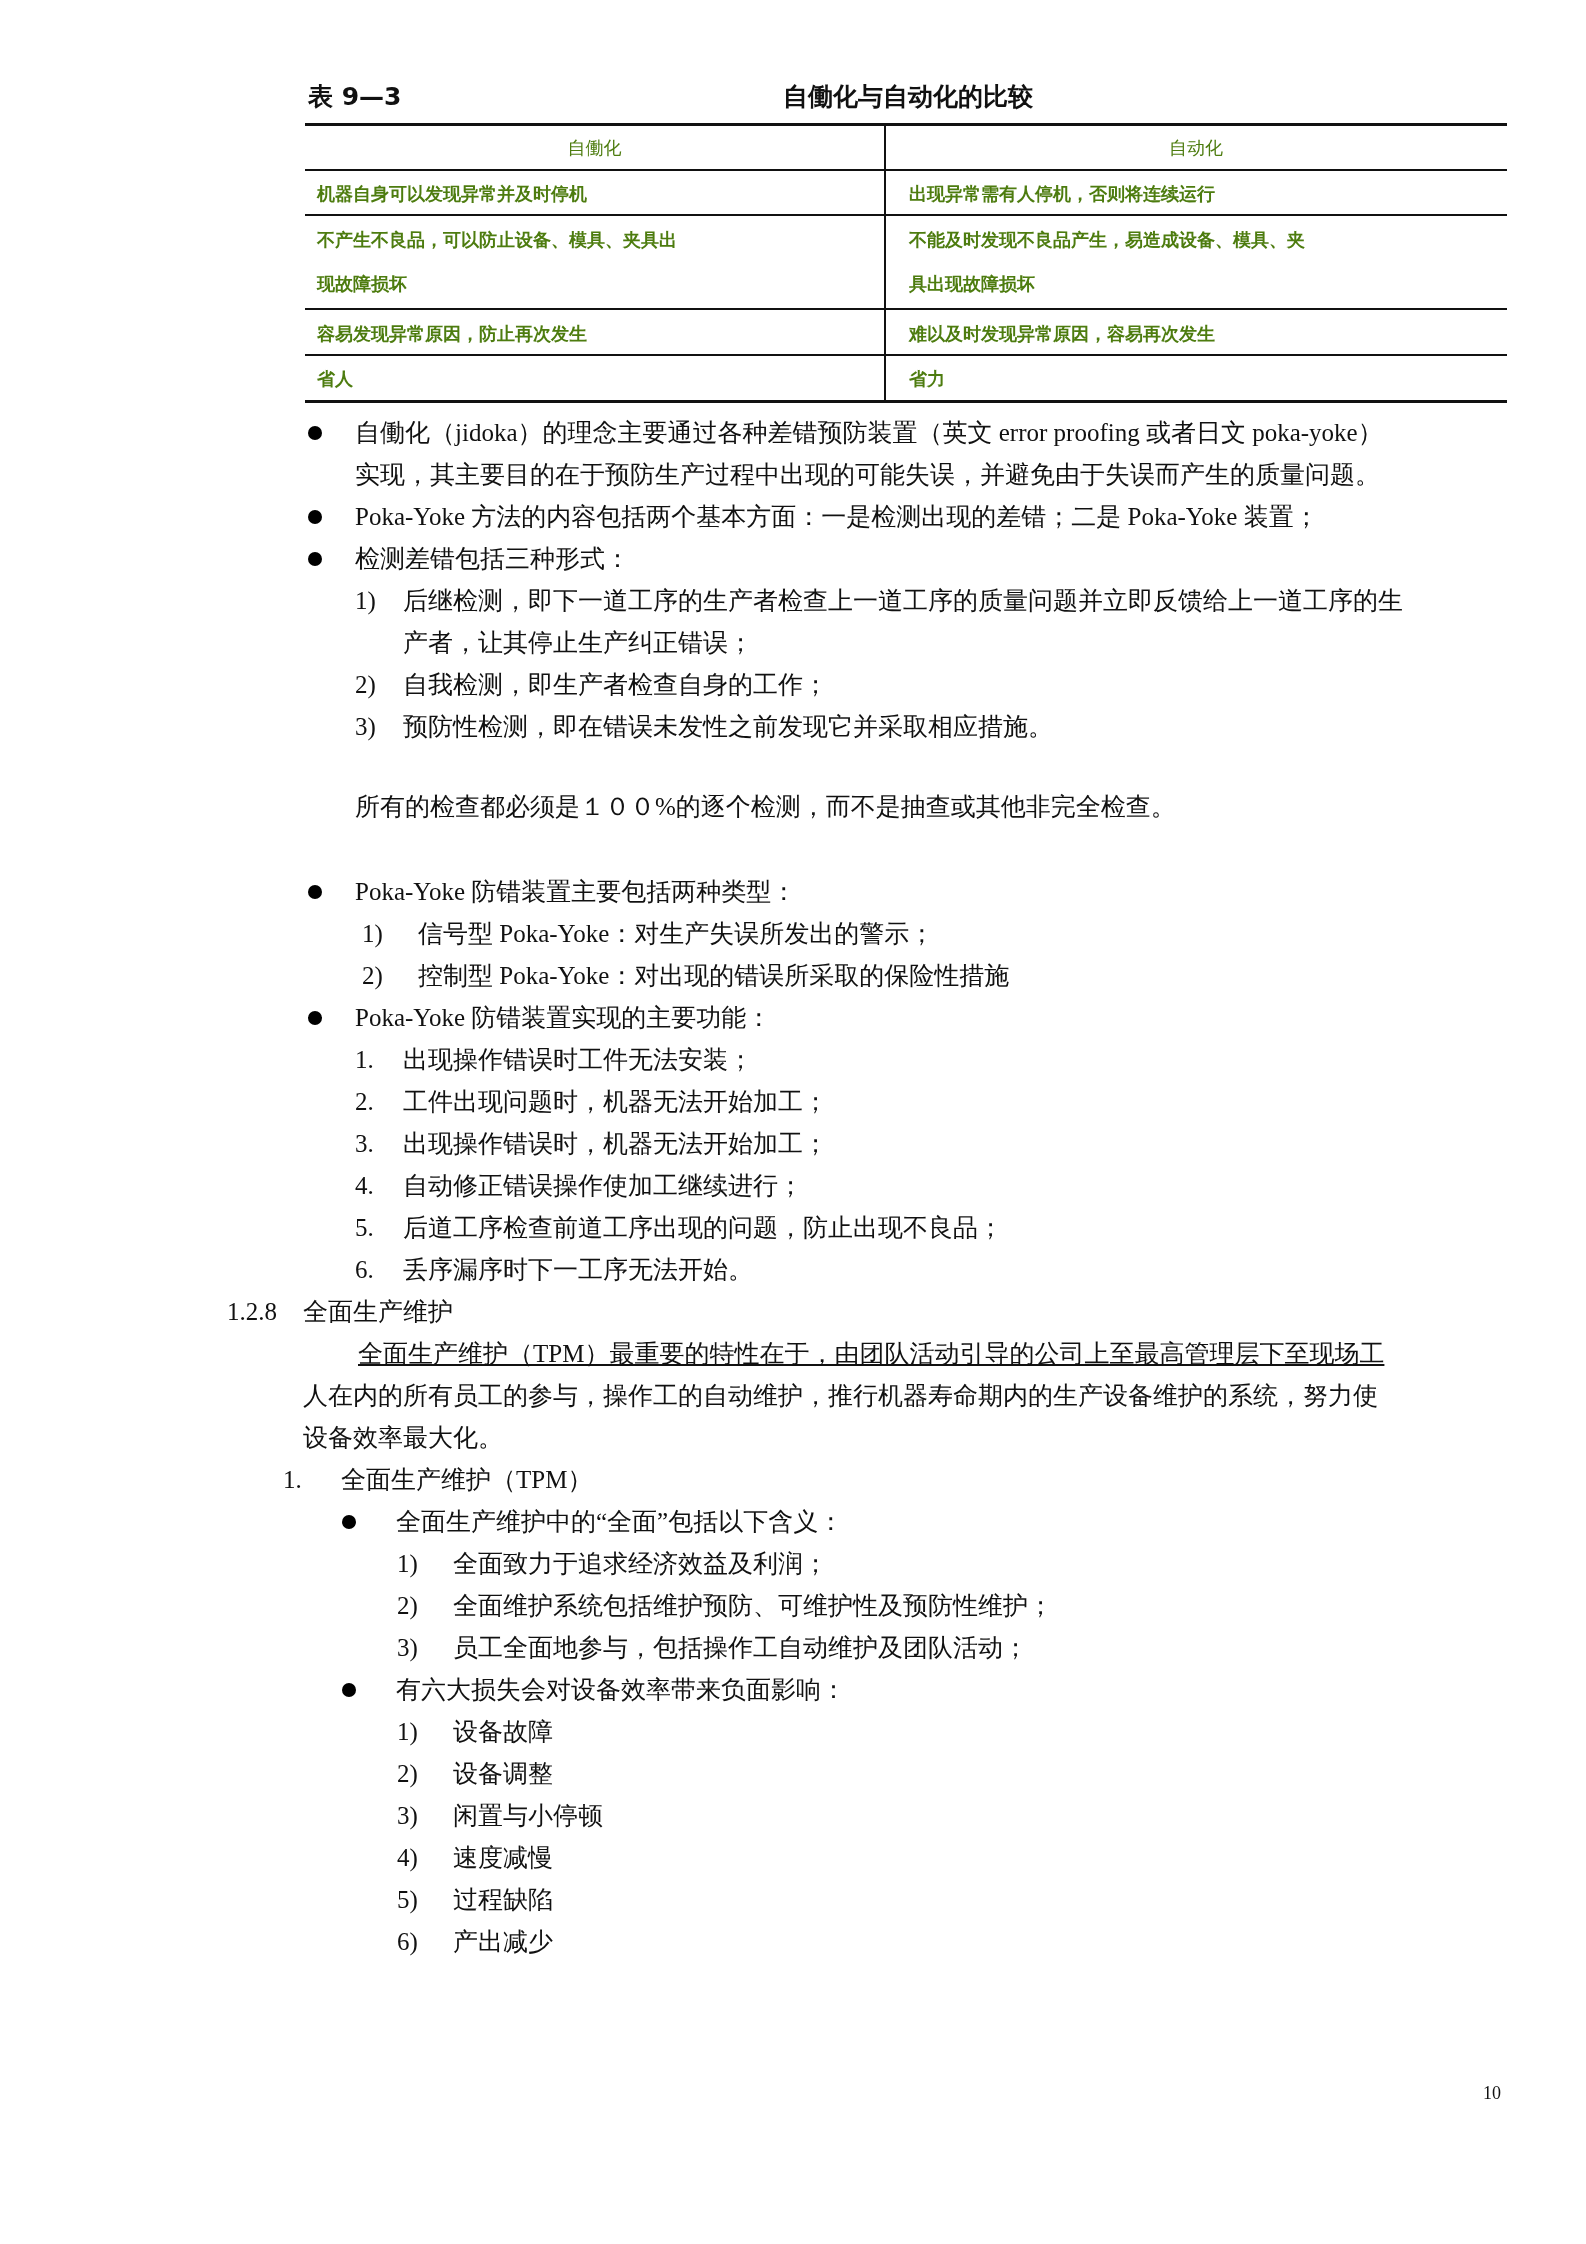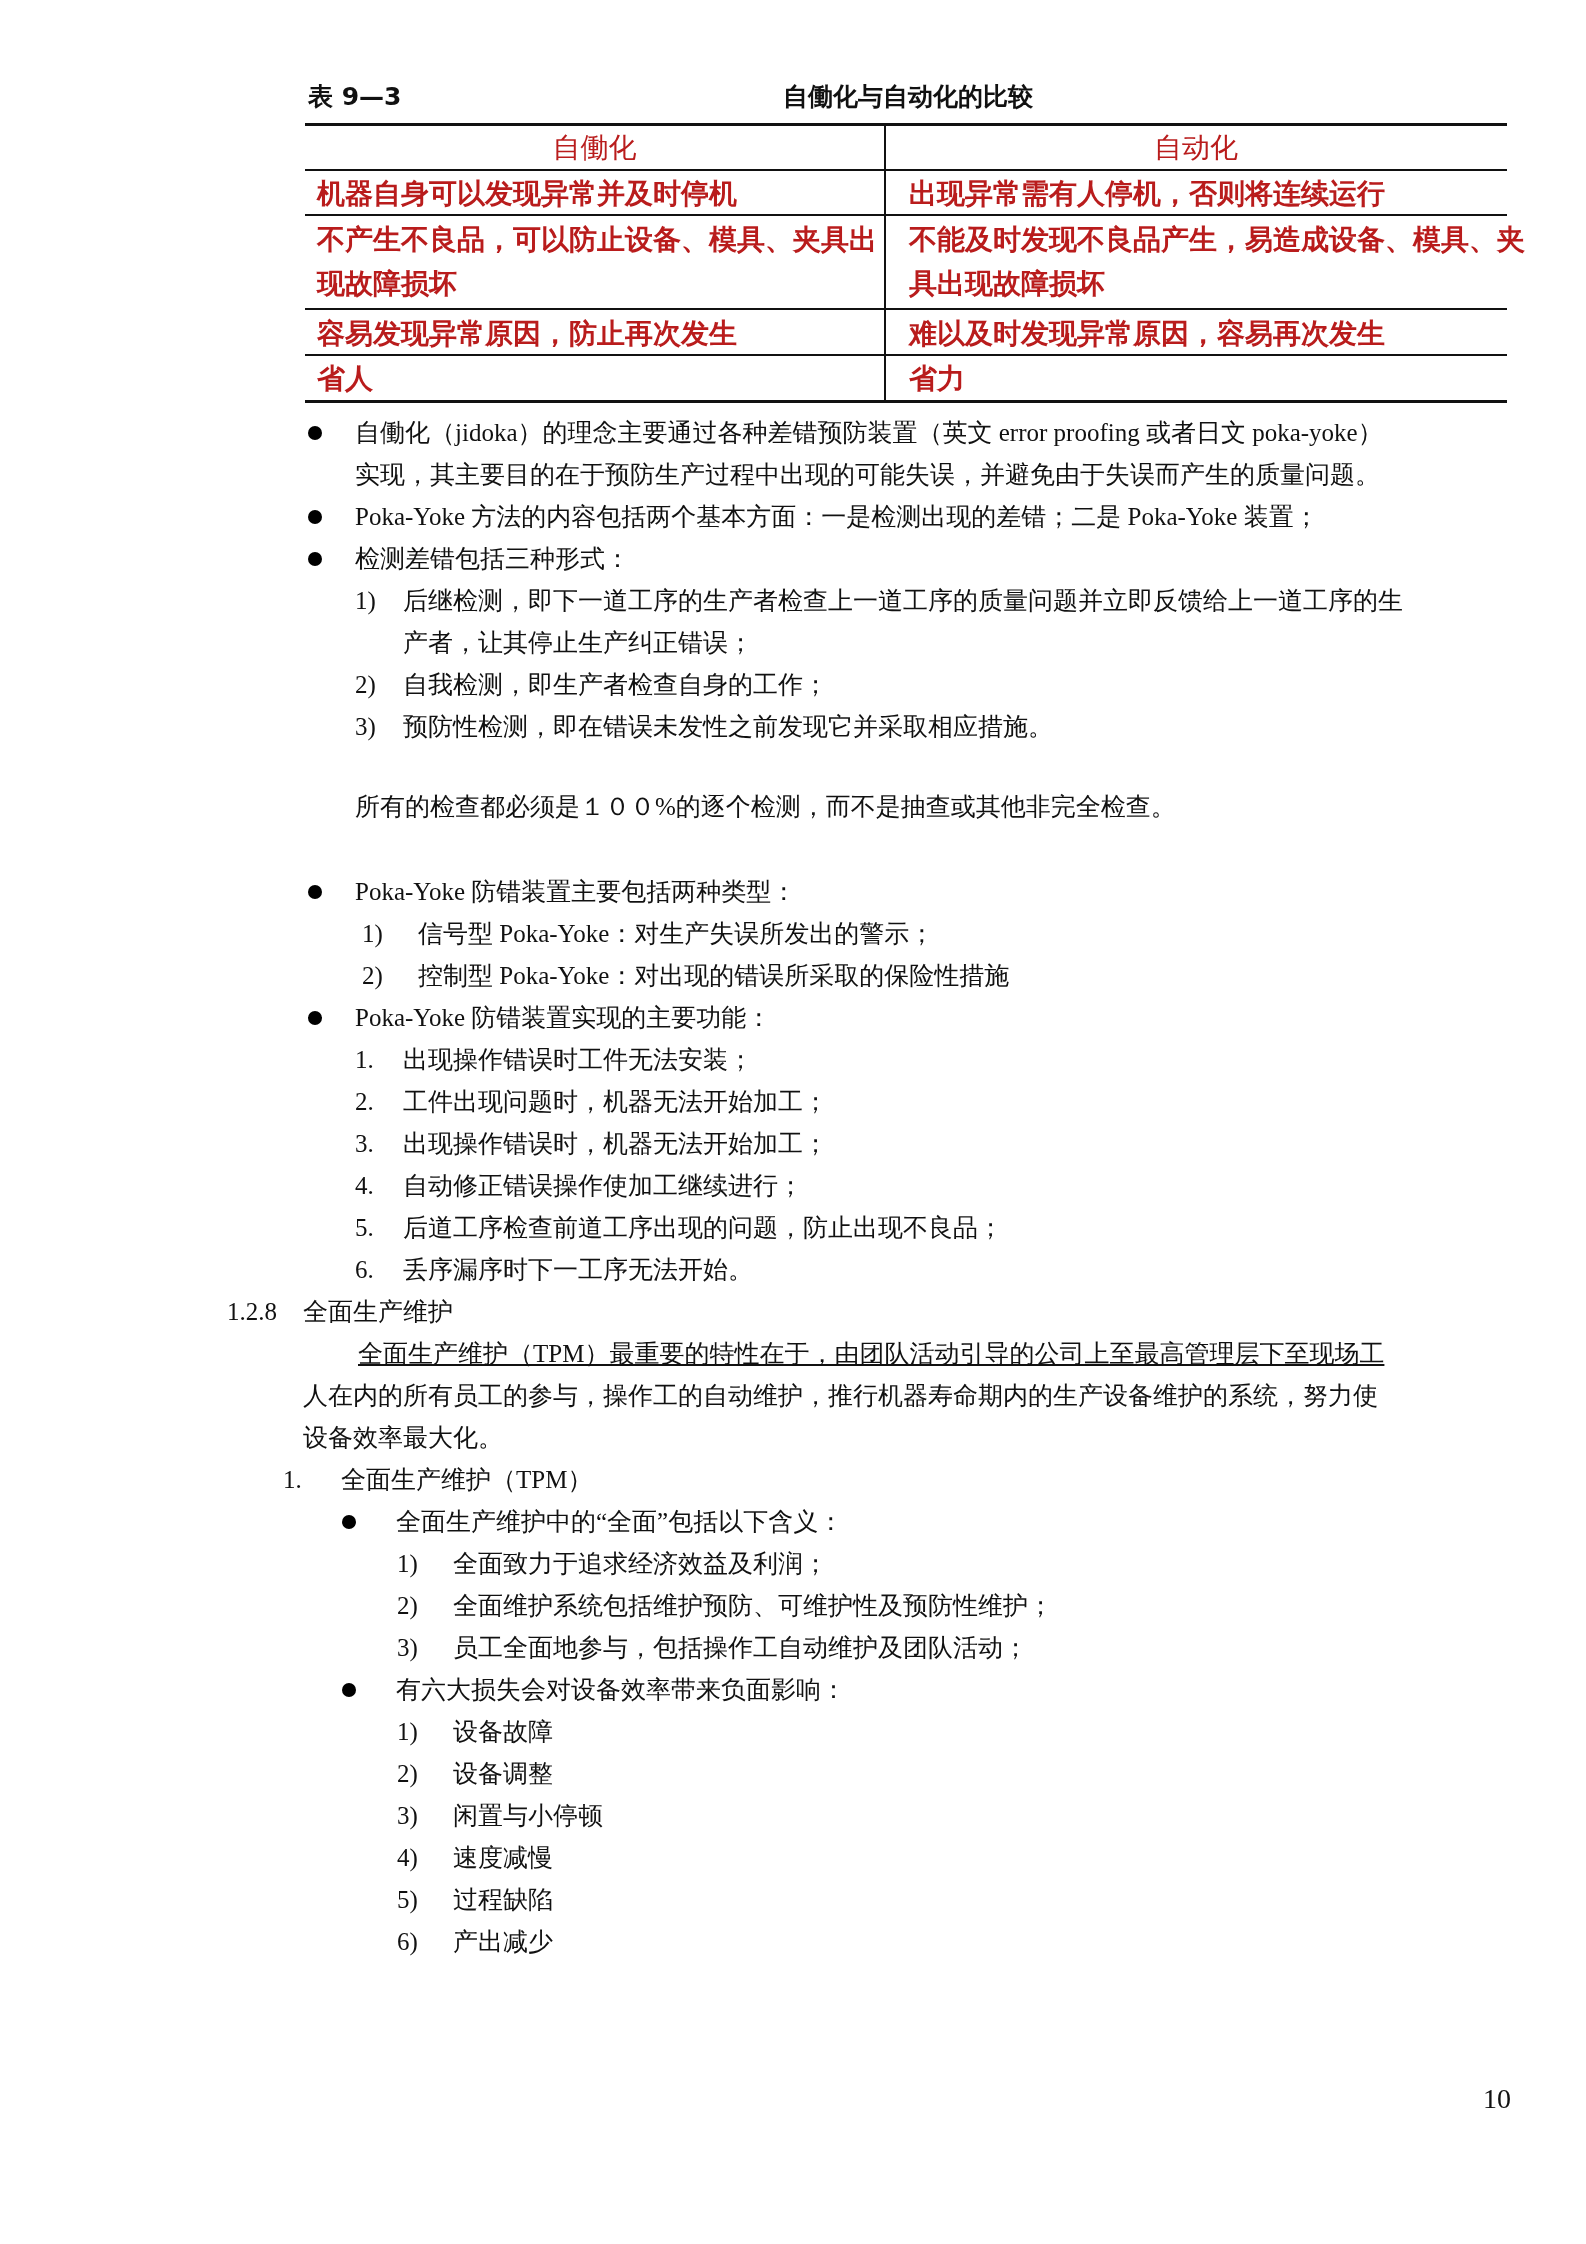--- a/index.html
+++ b/index.html
@@ -11,29 +11,29 @@
   .abs { position: absolute; white-space: nowrap; }
   .sans { font-family: "DejaVu Sans", "Liberation Sans", sans-serif; }
 
   
   .caption-num { left: 308px; top: 80px; font-size: 25px; font-weight: bold; text-align: center; }
   .caption-title { left: 783px; top: 80px; font-size: 25px; font-weight: bold; }
 
   
   .tbl-hline { position: absolute; left: 305px; width: 1202px; background: #111; }
   .tbl-vline { position: absolute; left: 884px; width: 2px; background: #111; top: 124px; height: 278px; }
-  .cell { position: absolute; font-size: 28px; line-height: 44px; font-weight: bold; color: #b91c1c; }
+  .cell { position: absolute; font-size: 18px; line-height: 44px; font-weight: bold; color: #4d7c0f; }
   .cell.head { font-weight: normal; text-align: center; }
 
   
   .txt { font-size: 25px; line-height: 42px; }
   .bullet {
     position: absolute; width: 14px; height: 14px; border-radius: 50%; background: #000;
   }
-  .page-number { left: 1483px; top: 2083px; font-size: 28px; }
+  .page-number { left: 1483px; top: 2083px; font-size: 18px; }
 </style>
 </head>
 <body>
 
 <div>
   <div class="abs caption-num sans">表 9—3</div>
   <div class="abs caption-title sans">自働化与自动化的比较</div>
 </div>
 
 <div>

